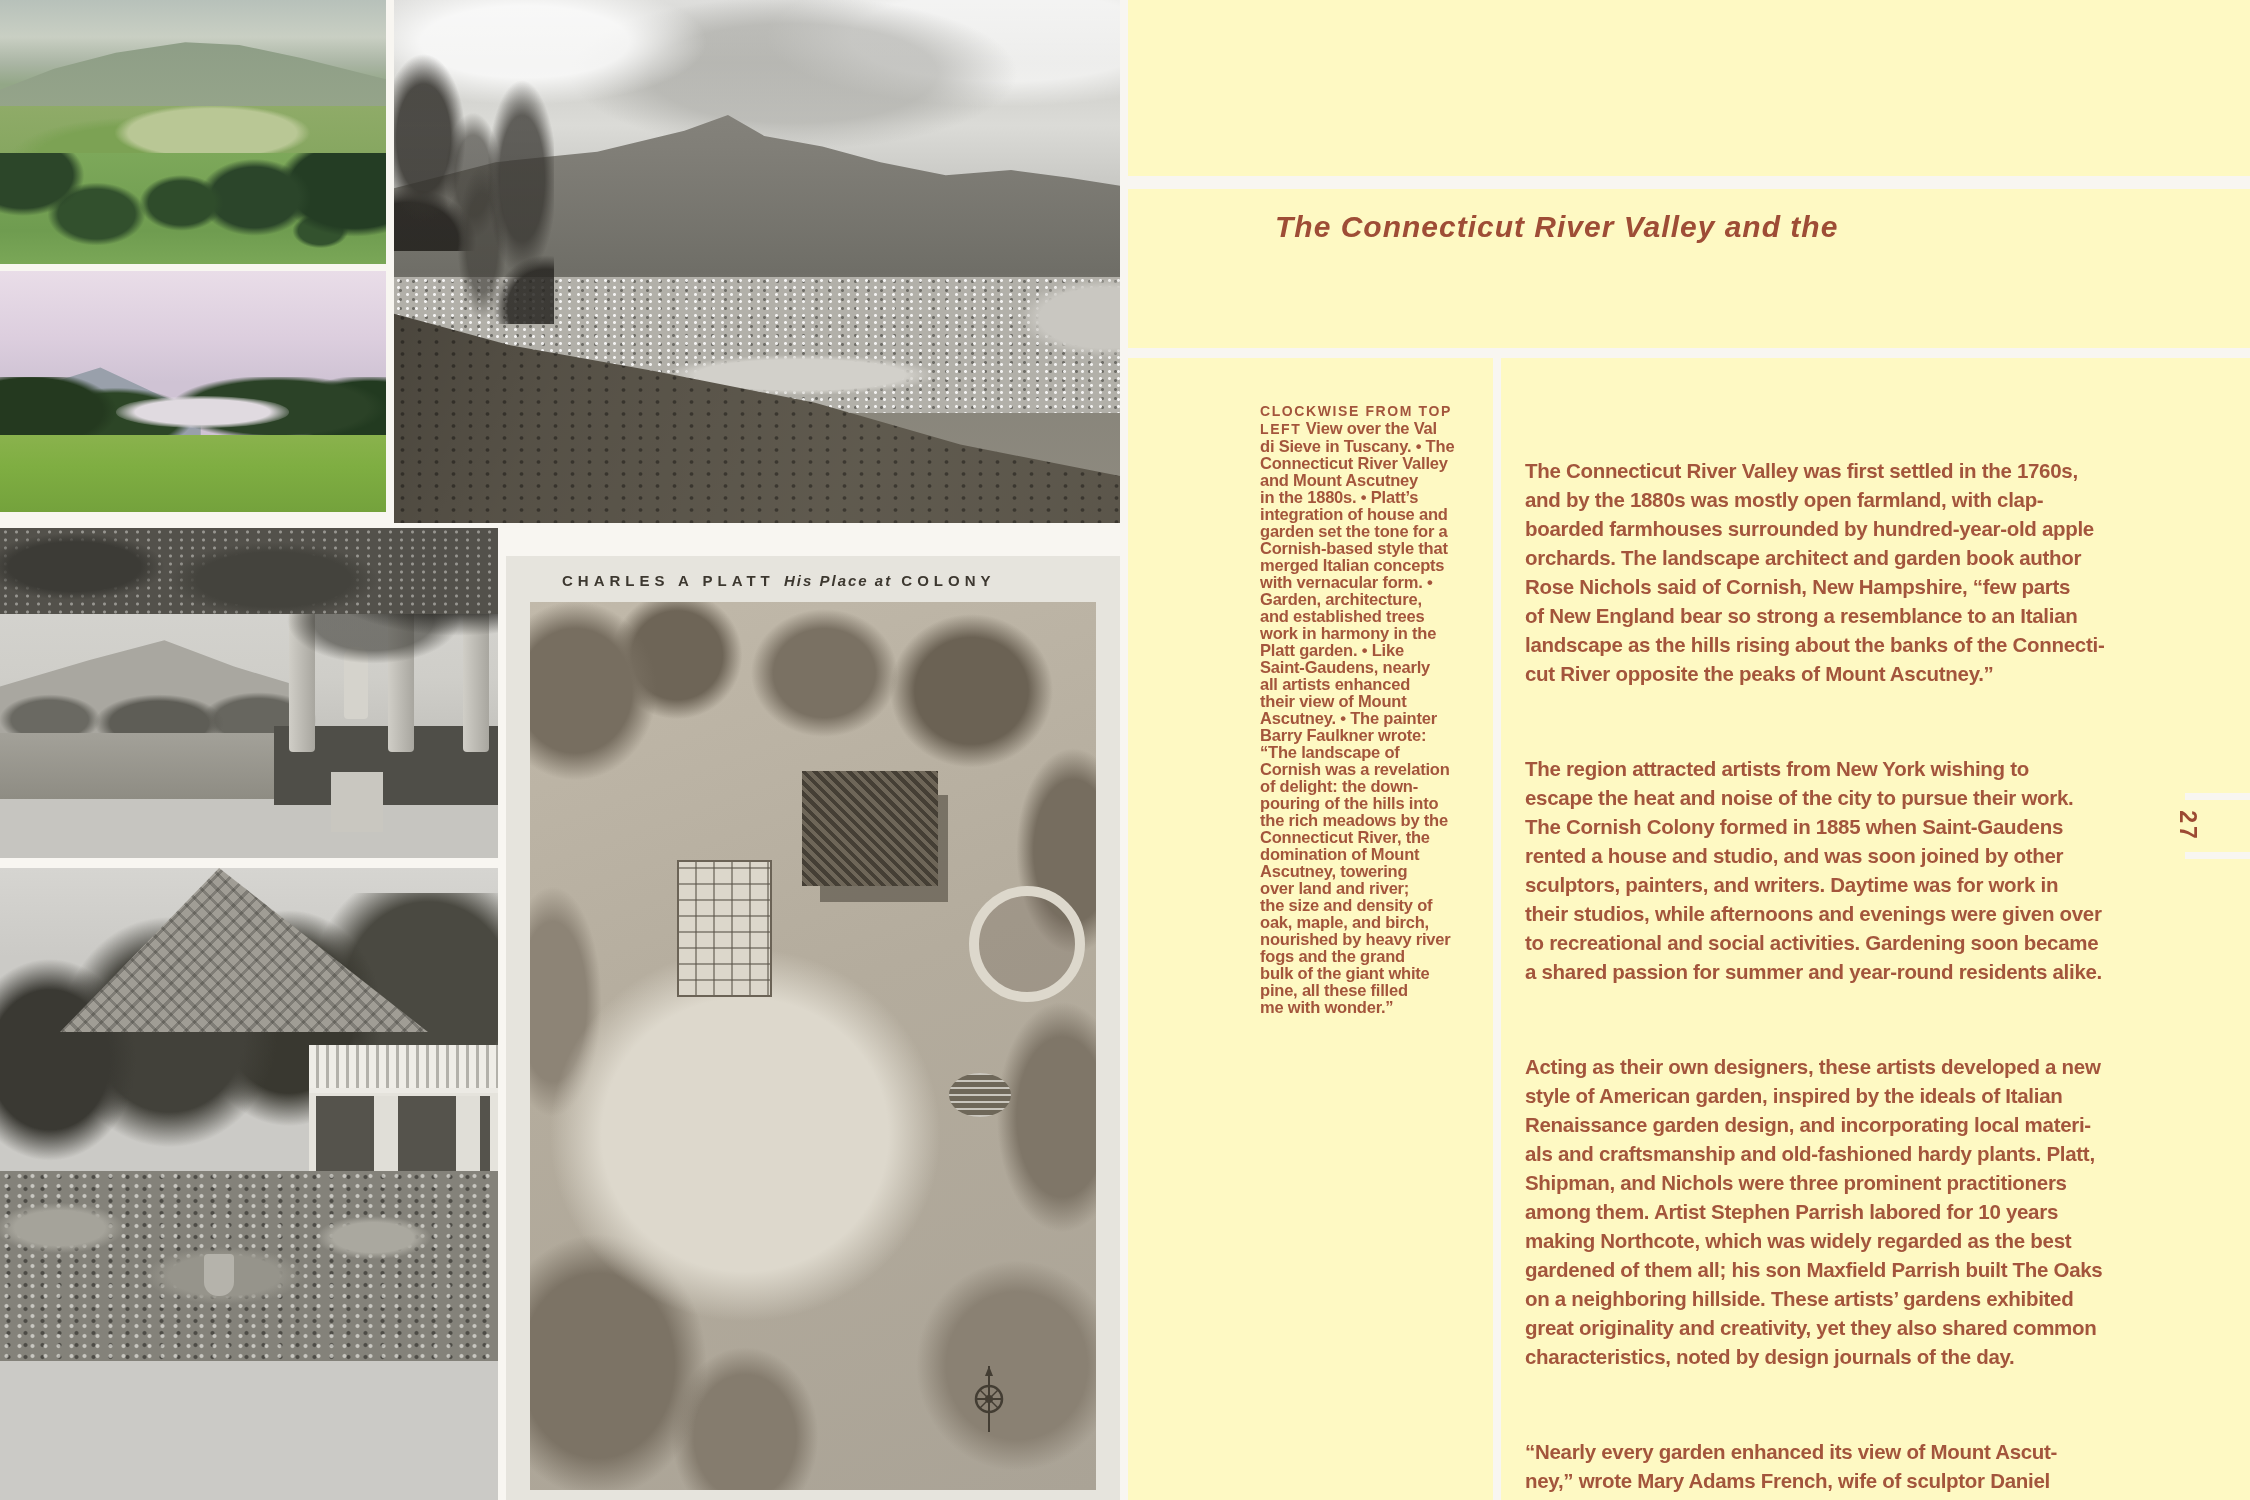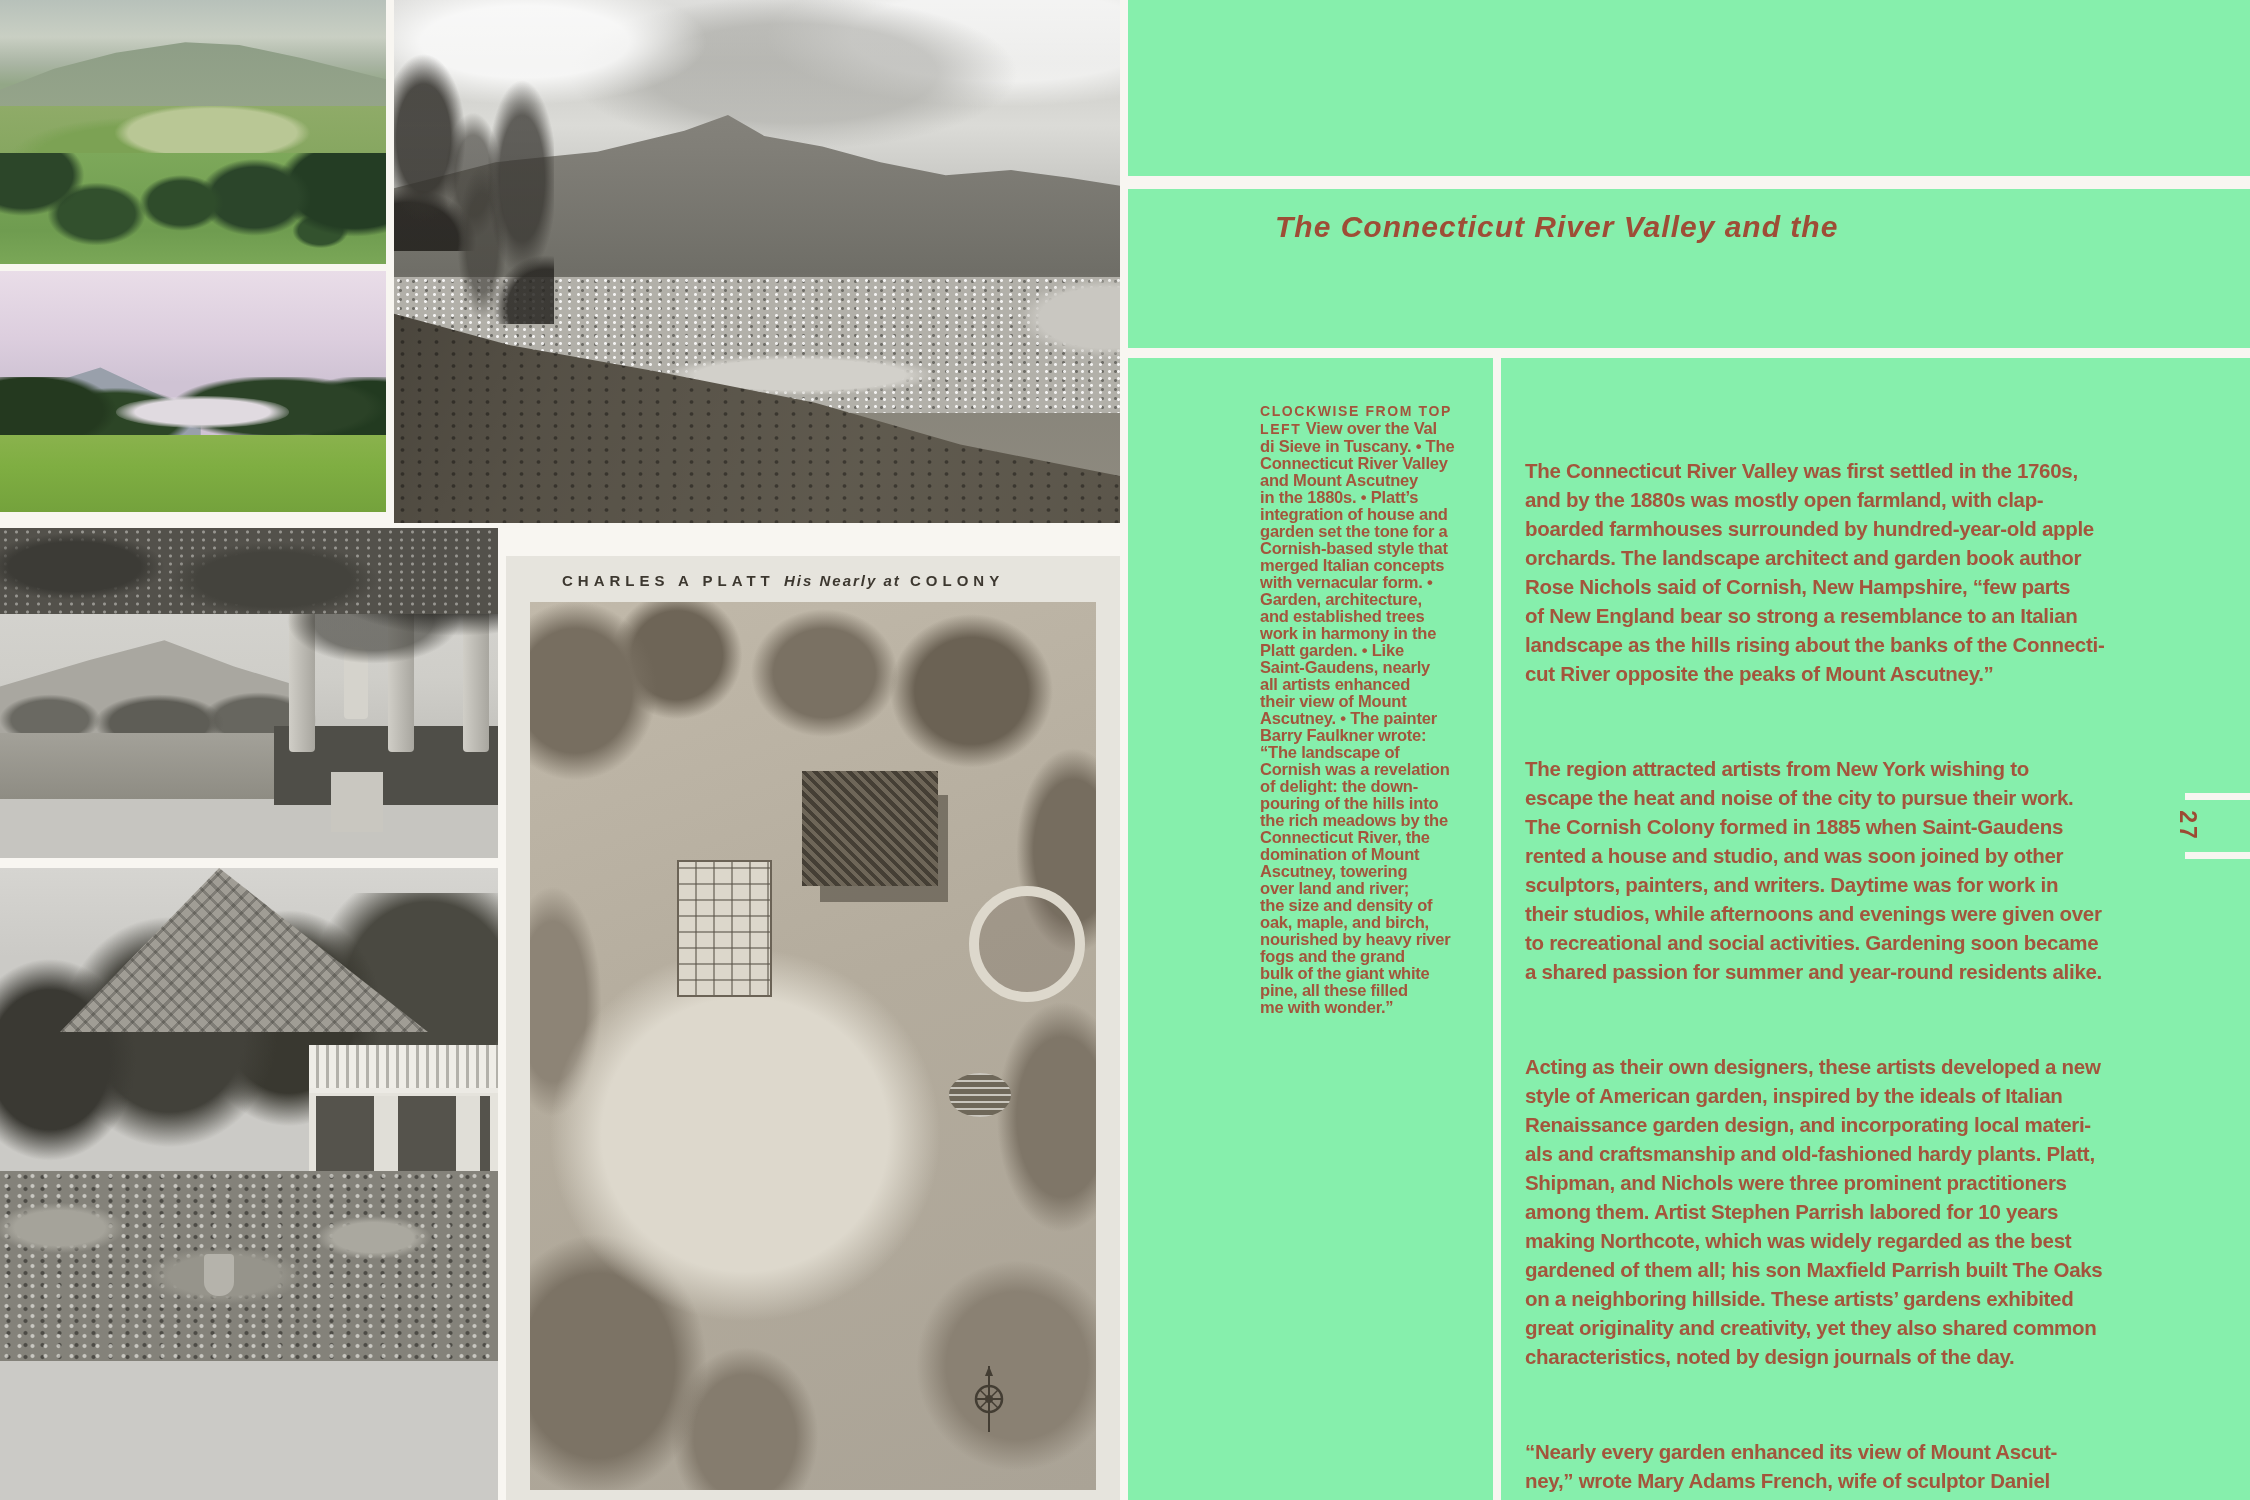--- a/index.html
+++ b/index.html
@@ -132,21 +132,21 @@
     background-image:repeating-linear-gradient(0deg,transparent 0 14px,rgba(90,84,72,.55) 14px 16px),
                      repeating-linear-gradient(90deg,transparent 0 16px,rgba(90,84,72,.55) 16px 18px);}
   .plan-house{position:absolute;left:48%;top:19%;width:24%;height:13%;
     background:repeating-linear-gradient(45deg,#453f35 0 4px,#6e6658 4px 8px);box-shadow:14px 20px 0 -4px rgba(69,63,53,.55);}
   .plan-ring{position:absolute;right:2%;top:32%;width:96px;height:96px;border-radius:50%;
     border:10px solid #ddd8cc;background:rgba(122,113,99,.35);}
   .plan-pond{position:absolute;left:74%;top:53%;width:11%;height:5%;border-radius:50%;background:#6e6759;
     background-image:repeating-linear-gradient(0deg,rgba(240,238,232,.7) 0 2px,transparent 2px 7px);}
   .plan-compass{position:absolute;left:77%;top:86%;color:#433d33;}
   
-  .rpage{position:absolute;left:1128px;top:0;width:1122px;height:1500px;background:#86efac;
+  .rpage{position:absolute;left:1128px;top:0;width:1122px;height:1500px;background:#fef9c3;
     color:#a3553c;}
   .rule-h{position:absolute;left:0;width:100%;background:#f8f6f1;}
   .rule-top{top:176px;height:13px;}
   .rule-mid{top:348px;height:10px;}
   .col-divider{position:absolute;left:365px;top:358px;width:8px;height:1142px;background:#f8f6f1;}
   .kicker{position:absolute;left:147px;top:210px;font-size:30px;font-weight:bold;font-style:italic;
     color:#9e4d36;letter-spacing:1px;}
   .title{position:absolute;left:144px;top:255px;font-size:39px;font-weight:bold;color:#9c4a33;
     letter-spacing:7px;}
   .caption{position:absolute;left:132px;top:402px;width:215px;font-size:16.5px;line-height:17px;
@@ -209,21 +209,21 @@
       <div class="h-porch"></div>
     </div>
     <div class="layer h-garden"></div>
     <div class="layer h-path"></div>
     <div class="h-urn"></div>
   </div>
 
   <div class="ph plan">
     <div class="plan-title-row">
       <span>CHARLES A PLATT</span>
-      <span class="script">His Nearly at</span>
+      <span class="script">His Place at</span>
       <span>COLONY</span>
     </div>
     <div class="plan-art">
       <div class="plan-court"></div>
       <div class="plan-house"></div>
       <div class="plan-ring"></div>
       <div class="plan-pond"></div>
       <div class="plan-compass">
         <svg width="46" height="66" viewBox="0 0 46 66">
           <line x1="23" y1="0" x2="23" y2="66" stroke="#433d33" stroke-width="2"></line>

